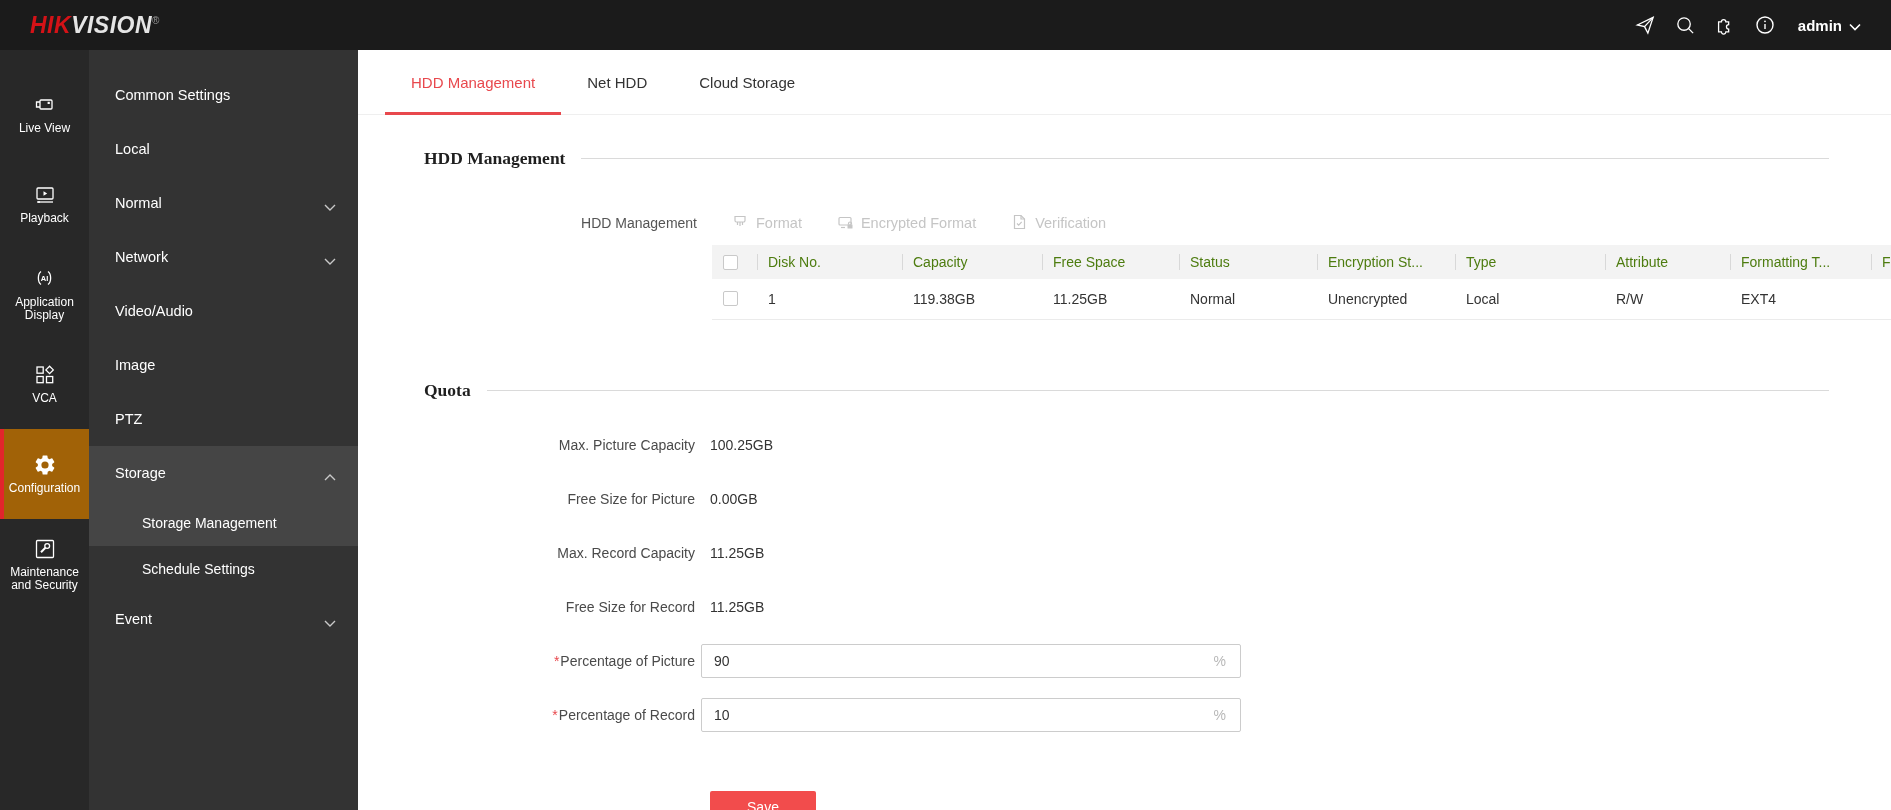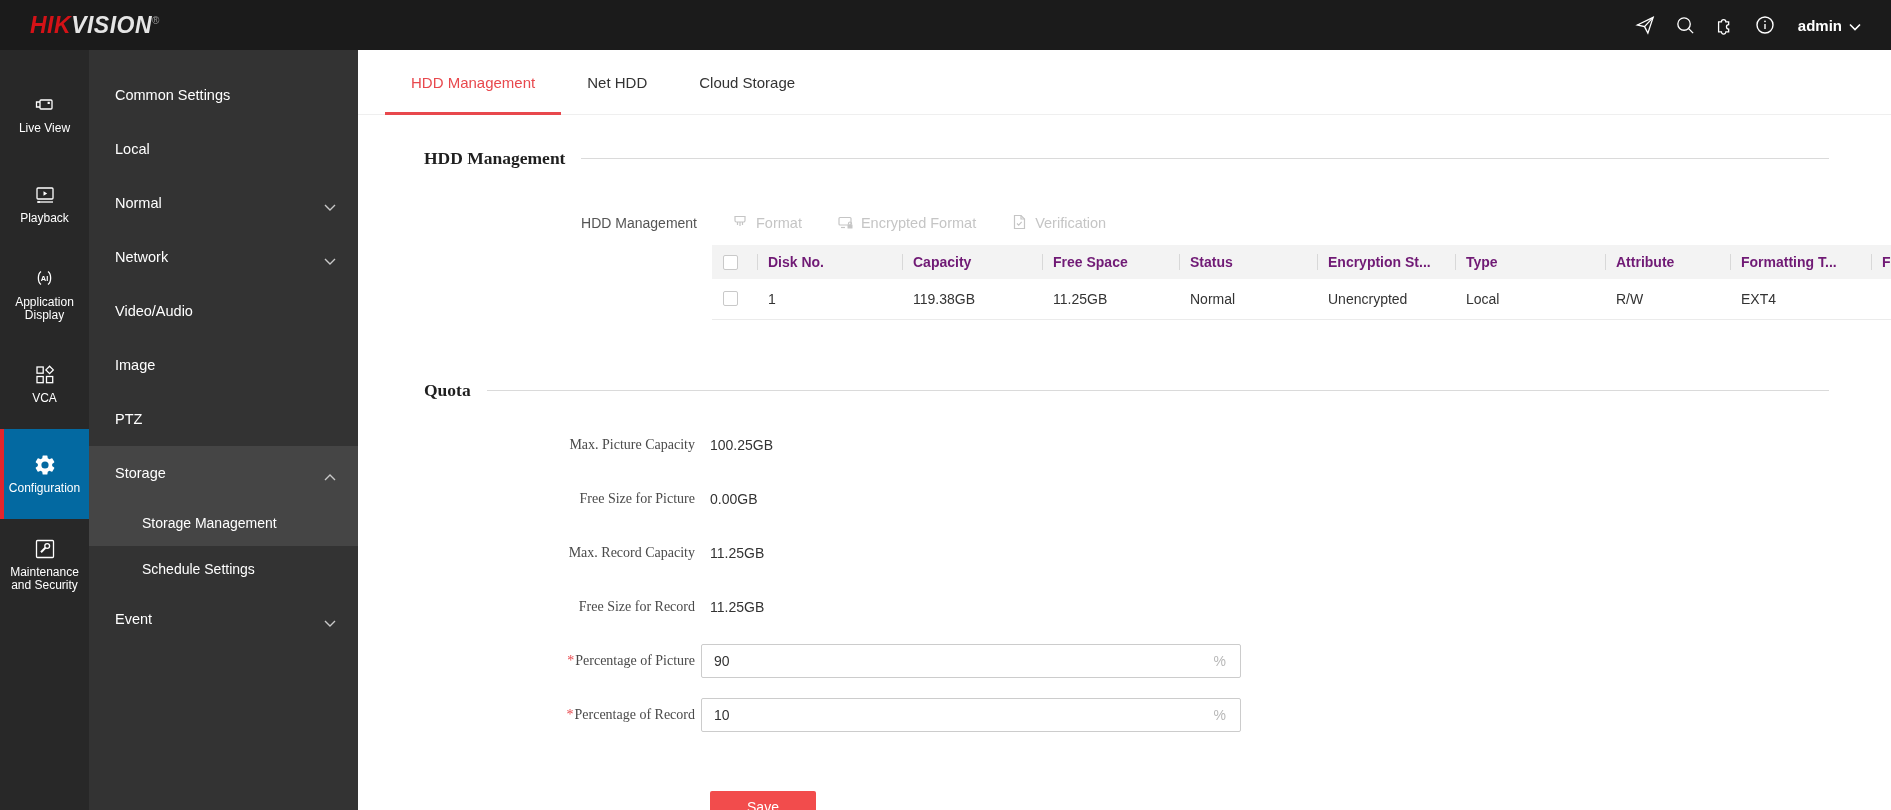--- a/index.html
+++ b/index.html
@@ -20,21 +20,21 @@
   .admin-box { display:flex; align-items:center; gap:7px; color:#fff; font-weight:bold; font-size:15px; cursor:pointer; margin-left:4px; }
   .admin-box svg { stroke:#fff; fill:none; stroke-width:1.6; }
 
   
   #rail { position:absolute; top:50px; left:0; width:89px; height:760px; background:#282828; padding-top:19px; }
   .rail-item { height:90px; display:flex; flex-direction:column; align-items:center; justify-content:center;
                color:#fff; font-size:12px; text-align:center; cursor:pointer; position:relative; }
   .rail-item .ricon { width:24px; height:24px; }
   .rail-item .ricon svg { stroke:#fff; fill:none; stroke-width:1.3; }
   .rail-item .rlbl { margin-top:5px; line-height:13px; max-width:82px; }
-  .rail-item.active { background:#0369a1; }
+  .rail-item.active { background:#a16207; }
   .rail-item.active::before { content:""; position:absolute; left:0; top:0; bottom:0; width:4px; background:#e2252c; }
 
   
   #menu { position:absolute; top:50px; left:89px; width:269px; height:760px; background:#333333; padding-top:18px; color:#fff; }
   .menu-item { height:54px; display:flex; align-items:center; padding-left:26px; font-size:14.5px; position:relative; cursor:pointer; }
   .menu-item.child { height:46px; padding-left:53px; font-size:14px; }
   .menu-item.hl { background:#454545; }
   .chev { position:absolute; right:22px; top:50%; margin-top:-4px; width:12px; height:8px; }
   .chev svg { stroke:#c9c9c9; fill:none; stroke-width:1.4; }
 
@@ -51,30 +51,30 @@
   .sec-title { font-family:"Liberation Serif", serif; font-weight:bold; font-size:17.5px; color:#1f1f1f; }
   .sec-line { flex:1; height:1px; background:#dadada; margin-left:16px; }
 
   .toolbar { display:flex; align-items:center; margin-top:40px; height:28px; }
   .toolbar-label { width:339px; text-align:right; font-size:14px; color:#555; }
   .tb-btn { display:flex; align-items:center; gap:7px; margin-left:34px; color:#c5c5c5; font-size:14.5px; cursor:default; }
   .tb-btn:first-of-type { margin-left:26px; }
   .tb-btn svg { stroke:#c5c5c5; fill:none; stroke-width:1.2; }
 
   table.hdd-table { margin:8px 0 0 354px; border-collapse:collapse; table-layout:fixed; width:1300px; }
-  .hdd-table th { background:#f3f3f3; height:34px; font-weight:bold; text-align:left; padding:0 0 0 11px;
-                  font-size:14px; color:#701a75; position:relative; white-space:nowrap; overflow:hidden; }
+  .hdd-table th { background:#f3f3f3; height:34px; font-weight:normal; text-align:left; padding:0 0 0 11px;
+                  font-size:14px; color:#4d7c0f; position:relative; white-space:nowrap; overflow:hidden; }
   .hdd-table th::before { content:""; position:absolute; left:0; top:9px; height:16px; width:1px; background:#d8d8d8; }
   .hdd-table th.cb::before { display:none; }
   .hdd-table td { height:40px; padding:0 0 0 11px; font-size:14px; color:#333; border-bottom:1px solid #ebebeb; white-space:nowrap; }
   .checkbox { width:15px; height:15px; border:1px solid #c9c9c9; border-radius:2px; background:#fff; cursor:pointer; }
 
   .q-row { display:flex; align-items:center; height:34px; margin-bottom:20px; }
   .q-row.frst { margin-top:27px; }
-  .q-label { width:337px; text-align:right; font-size:14px; color:#4a4a4a;font-family:Liberation Serif, serif; }
+  .q-label { width:337px; text-align:right; font-size:14px; color:#4a4a4a; }
   .star { color:#e8484d; margin-right:1px; }
   .q-value { margin-left:15px; font-size:14px; color:#333; }
   .q-input-wrap { margin-left:6px; width:540px; height:34px; border:1px solid #cccccc; border-radius:2px;
                   position:relative; display:flex; align-items:center; background:#fff; }
   .q-input-wrap input { border:none; outline:none; flex:1; padding-left:12px; font-size:14px; color:#333;
                         font-family:"Liberation Sans", sans-serif; background:transparent; }
   .pct { position:absolute; right:14px; color:#b8b8b8; font-size:14px; }
 
   .save-btn { display:block; margin:59px 0 0 352px; width:106px; height:32px; background:#f24c4c; color:#fff;
               border:none; border-radius:2px; font-size:14px; font-family:"Liberation Sans", sans-serif; cursor:pointer; }

